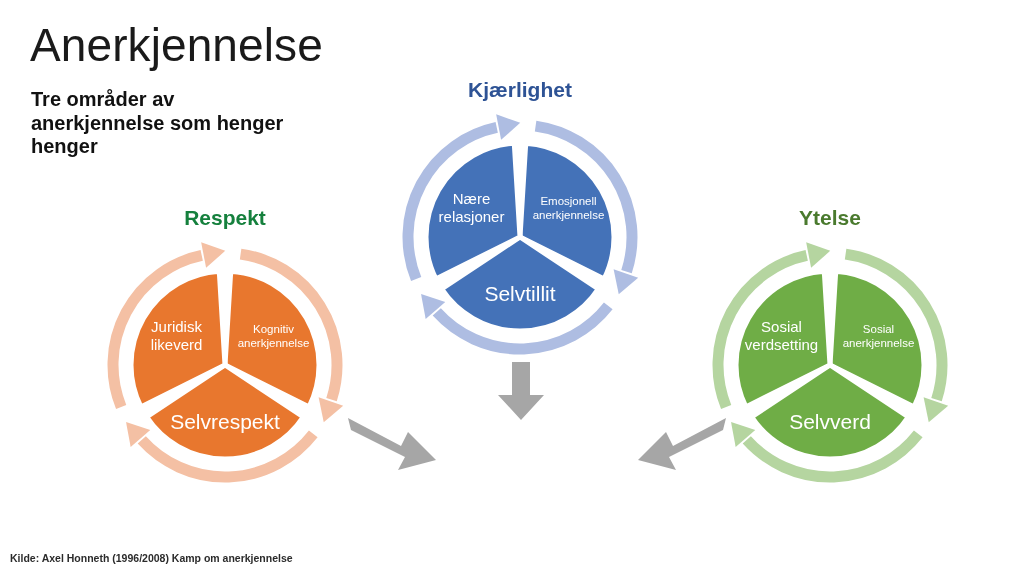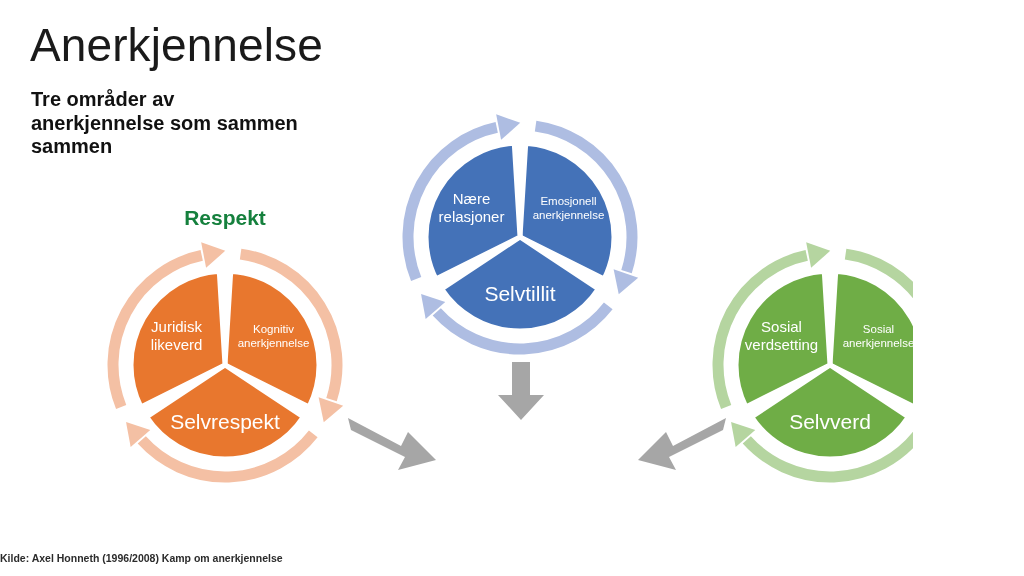--- a/index.html
+++ b/index.html
@@ -11,20 +11,21 @@
   body {
     font-family: "Liberation Sans", sans-serif;
     -webkit-font-smoothing: antialiased;
   }
   #slide {
     position: relative;
     width: 913px;
     height: 576px;
     background: #ffffff;
     overflow: hidden;
+    padding-left: 48px;
   }
 
   
   #page-title {
     position: absolute;
     left: 30px;
     top: 20px;
     font-size: 46px;
     font-weight: 300;
     color: #1a1a1a;
@@ -37,21 +38,21 @@
     left: 31px;
     top: 88px;
     font-size: 20px;
     font-weight: bold;
     color: #111111;
     line-height: 1.18;
     width: 280px;
   }
   #footnote {
     position: absolute;
-    left: 0;
+    left: 10px;
     top: 552px;
     font-size: 10.5px;
     font-weight: bold;
     color: #2b2b2b;
     white-space: nowrap;
   }
 
   
   .circle-group {
     position: absolute;
@@ -101,21 +102,21 @@
     position: absolute;
   }
   .gray-arrow svg { display: block; }
 </style>
 </head>
 <body>
 
 <div id="slide" style="background: rgb(255, 255, 255);">
 
   <div id="page-title">Anerkjennelse</div>
-  <div id="page-subtitle">Tre områder av anerkjennelse som sammen sammen</div>
+  <div id="page-subtitle">Tre områder av anerkjennelse som henger henger</div>
 
   <div class="circle-group" id="group-respekt" style="left:100px; top:200px; width:250px; height:290px;">
     <div class="circle-label" style="top: 6px; color: #15803d;">Respekt</div>
     <div class="wheel" style="top:40px;">
       <svg width="250" height="250" viewBox="0 0 250 250">
           <g>
             <path d="M 140.59 14.09 A 112 112 0 0 1 231.52 159.61" fill="none" stroke="#f4c0a4" stroke-width="11" stroke-linecap="butt"></path>
             <polygon points="243.19,165.70 218.61,157.23 223.74,182.27" fill="#f4c0a4"></polygon>
             <path d="M 213.26 193.95 A 112 112 0 0 1 41.77 199.94" fill="none" stroke="#f4c0a4" stroke-width="11" stroke-linecap="butt"></path>
             <polygon points="30.66,207.01 50.28,189.95 26.04,181.88" fill="#f4c0a4"></polygon>
@@ -126,20 +127,21 @@
           <text class="seg-text small" x="173.5" y="90.0"><tspan x="173.5" dy="0">Kognitiv</tspan><tspan x="173.5" dy="14">anerkjennelse</tspan></text>
           <path d="M 125 125 L 203.39 176.88 A 94 94 0 0 1 46.61 176.88 Z" fill="#e8772e" stroke="#ffffff" stroke-width="5" stroke-linejoin="round"></path>
           <text class="seg-text big" x="125.0" y="183.0"><tspan x="125.0" dy="0">Selvrespekt</tspan></text>
           <path d="M 125 125 L 40.88 166.94 A 94 94 0 0 1 119.26 31.18 Z" fill="#e8772e" stroke="#ffffff" stroke-width="5" stroke-linejoin="round"></path>
           <text class="seg-text mid" x="76.5" y="88.0"><tspan x="76.5" dy="0">Juridisk</tspan><tspan x="76.5" dy="18">likeverd</tspan></text>
         </svg>
     </div>
   </div>
 
   <div class="circle-group" id="group-kjaerlighet" style="left:395px; top:72px; width:250px; height:290px;">
+    <div class="circle-label" style="top: 6px; color: rgb(46, 83, 149);">Kjærlighet</div>
     <div class="wheel" style="top:40px;">
       <svg width="250" height="250" viewBox="0 0 250 250">
           <g>
             <path d="M 140.59 14.09 A 112 112 0 0 1 231.52 159.61" fill="none" stroke="#aebde2" stroke-width="11" stroke-linecap="butt"></path>
             <polygon points="243.19,165.70 218.61,157.23 223.74,182.27" fill="#aebde2"></polygon>
             <path d="M 213.26 193.95 A 112 112 0 0 1 41.77 199.94" fill="none" stroke="#aebde2" stroke-width="11" stroke-linecap="butt"></path>
             <polygon points="30.66,207.01 50.28,189.95 26.04,181.88" fill="#aebde2"></polygon>
             <path d="M 21.16 166.96 A 112 112 0 0 1 101.71 15.45" fill="none" stroke="#aebde2" stroke-width="11" stroke-linecap="butt"></path>
             <polygon points="101.15,2.30 106.11,27.82 125.23,10.86" fill="#aebde2"></polygon>
           </g>
@@ -147,20 +149,21 @@
           <text class="seg-text small" x="173.5" y="90.0"><tspan x="173.5" dy="0">Emosjonell</tspan><tspan x="173.5" dy="14">anerkjennelse</tspan></text>
           <path d="M 125 125 L 203.39 176.88 A 94 94 0 0 1 46.61 176.88 Z" fill="#4472b8" stroke="#ffffff" stroke-width="5" stroke-linejoin="round"></path>
           <text class="seg-text big" x="125.0" y="183.0"><tspan x="125.0" dy="0">Selvtillit</tspan></text>
           <path d="M 125 125 L 40.88 166.94 A 94 94 0 0 1 119.26 31.18 Z" fill="#4472b8" stroke="#ffffff" stroke-width="5" stroke-linejoin="round"></path>
           <text class="seg-text mid" x="76.5" y="88.0"><tspan x="76.5" dy="0">Nære</tspan><tspan x="76.5" dy="18">relasjoner</tspan></text>
         </svg>
     </div>
   </div>
 
   <div class="circle-group" id="group-ytelse" style="left:705px; top:200px; width:250px; height:290px;">
+    <div class="circle-label" style="top: 6px; color: rgb(74, 122, 46);">Ytelse</div>
     <div class="wheel" style="top:40px;">
       <svg width="250" height="250" viewBox="0 0 250 250">
           <g>
             <path d="M 140.59 14.09 A 112 112 0 0 1 231.52 159.61" fill="none" stroke="#b5d5a0" stroke-width="11" stroke-linecap="butt"></path>
             <polygon points="243.19,165.70 218.61,157.23 223.74,182.27" fill="#b5d5a0"></polygon>
             <path d="M 213.26 193.95 A 112 112 0 0 1 41.77 199.94" fill="none" stroke="#b5d5a0" stroke-width="11" stroke-linecap="butt"></path>
             <polygon points="30.66,207.01 50.28,189.95 26.04,181.88" fill="#b5d5a0"></polygon>
             <path d="M 21.16 166.96 A 112 112 0 0 1 101.71 15.45" fill="none" stroke="#b5d5a0" stroke-width="11" stroke-linecap="butt"></path>
             <polygon points="101.15,2.30 106.11,27.82 125.23,10.86" fill="#b5d5a0"></polygon>
           </g>

